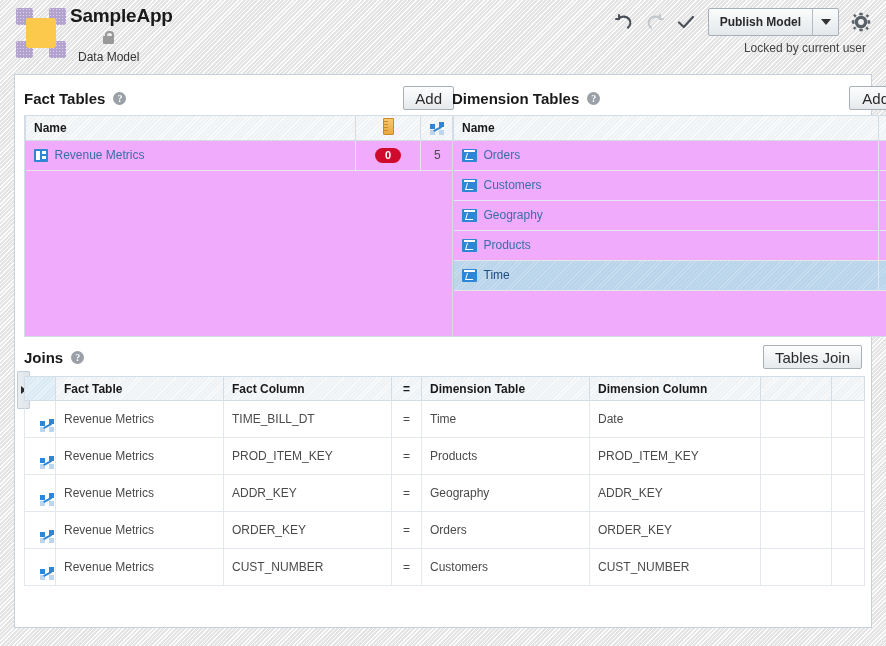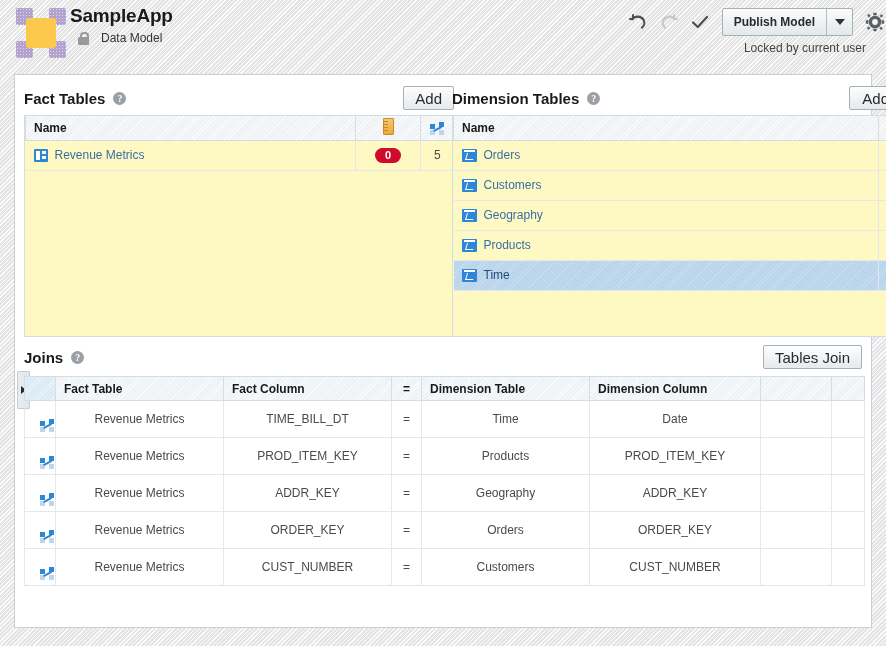--- a/index.html
+++ b/index.html
@@ -66,21 +66,22 @@
     font-weight: bold;
     color: #1a1a1a;
     letter-spacing: -0.2px;
   }
   .app-subtitle-row {
     position: absolute;
     left: 78px;
     top: 31px;
     display: flex;
     align-items: center;
-    gap: 12px;
+    gap: 6px;
+    flex-direction: column;
   }
   .lock-icon {
     width: 11px;
     height: 13px;
     position: relative;
     display: inline-block;
   }
   .lock-icon::before {
     content: "";
     position: absolute;
@@ -98,21 +99,21 @@
     left: 0;
     top: 5px;
     width: 11px;
     height: 8px;
     background: #999;
     border-radius: 1px;
   }
 
   .header-tools {
     position: absolute;
-    right: 0;
+    right: 14px;
     top: 8px;
     display: flex;
     align-items: center;
     gap: 9px;
   }
   .tool-icon {
     width: 22px;
     height: 22px;
     display: flex;
     align-items: center;
@@ -282,21 +283,20 @@
     box-sizing: border-box;
   }
   .grid td {
     border: 1px solid #e2e8ed;
     height: 30px;
     padding: 0 8px;
     color: #4a4a4a;
     box-sizing: border-box;
     overflow: hidden;
     white-space: nowrap;
-    text-align: center;
   }
   .grid td.num,
   .grid th.num {
     text-align: center;
     padding: 0;
   }
   .link {
     color: #3a6ea8;
   }
   .cellflex {
@@ -420,21 +420,21 @@
     font-size: 11px;
     font-weight: bold;
     text-align: center;
     padding: 0 4px;
     box-sizing: border-box;
   }
 
   
   .list-box {
     border: 1px solid #d3dde5;
-    background: #fef9c3;
+    background: #f0abfc;
     box-sizing: border-box;
     overflow: hidden;
   }
   .list-box .grid th { border-top: none; }
   .list-box .grid td { border-left: none; }
   .list-box .grid tr td:last-child { border-right: none; }
   .row-selected td {
     background: #b8d3ea;
     background-image: repeating-linear-gradient(
       135deg,

